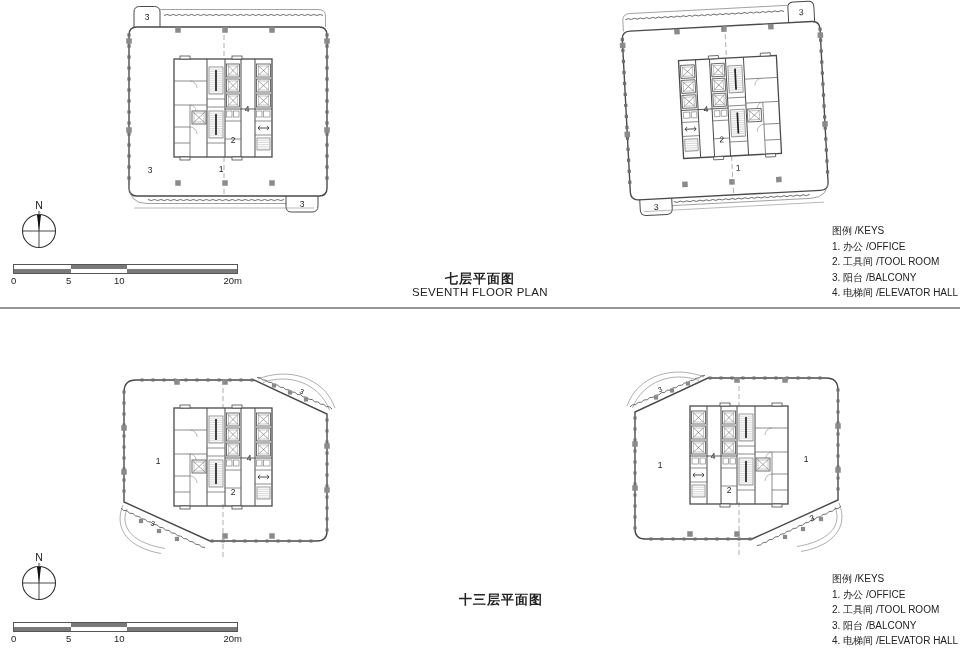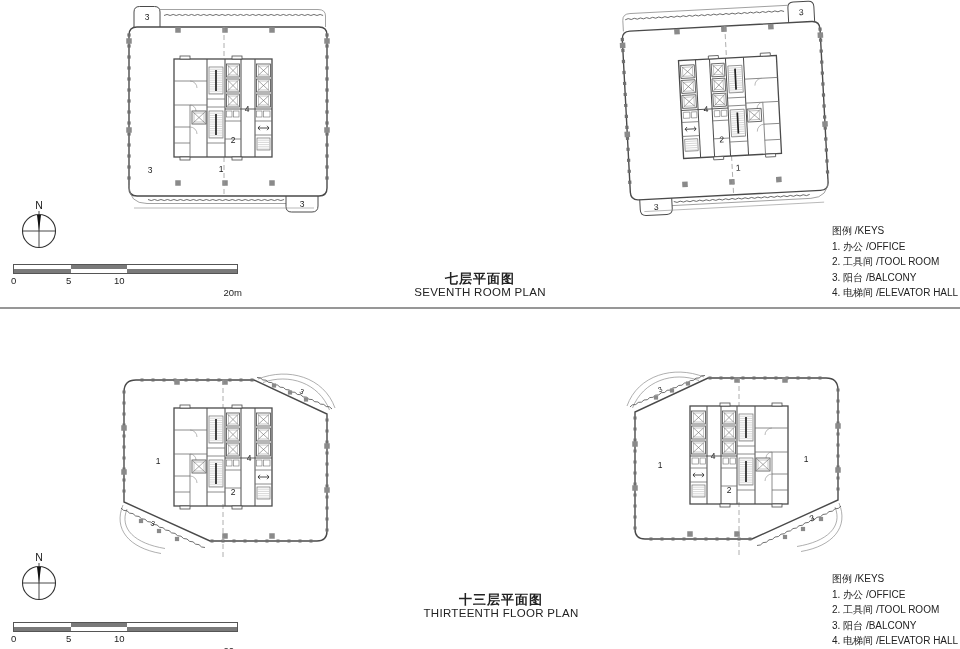--- a/index.html
+++ b/index.html
@@ -14,21 +14,21 @@
   
   .scalebar{position:absolute;width:225px;}
   #scale-1{left:13px;top:264px;} #scale-2{left:13px;top:622px;}
   .scalebar .bar{border:1px solid #555;width:223px;}
   .scalebar .row{display:flex;height:4px;}
   .seg{display:block;height:4px;}
   .w1{width:57px;} .w2{width:56px;} .w3{width:110px;}
   .dark{background:#7a7a7a;} .light{background:#ffffff;}
   .ticks{position:relative;height:12px;font-size:9.5px;color:#222;margin-top:1px;}
   .ticks .t{position:absolute;top:0;}
-  .t0{left:-2px;} .t5{left:53px;} .t10{left:101px;} .t20{right:-4px;margin-top:12px;}
+  .t0{left:-2px;} .t5{left:53px;} .t10{left:101px;} .t20{right:-4px;}
   
   .title-block{position:absolute;width:240px;text-align:center;}
   #title-1{left:360px;top:272px;} #title-2{left:381px;top:593px;}
   .title-zh{font-size:13px;font-weight:600;letter-spacing:1px;line-height:14px;color:#222;}
   .title-en{font-size:11.5px;font-weight:400;letter-spacing:.3px;line-height:13px;color:#222;}
   
   .legend{position:absolute;width:132px;font-size:10px;line-height:15.5px;color:#222;}
   #legend-1{left:832px;top:223px;} #legend-2{left:832px;top:571px;}
   .legend .lg-title{font-weight:400;}
 </style>
@@ -735,25 +735,24 @@
   <div class="ticks">
     <span class="t t0">0</span>
     <span class="t t5">5</span>
     <span class="t t10">10</span>
     <span class="t t20">20m</span>
   </div>
 </div>
 
 <div id="title-1" class="title-block">
   <div class="title-zh">七层平面图</div>
-  <div class="title-en">SEVENTH ROOM PLAN</div>
+  <div class="title-en">SEVENTH FLOOR PLAN</div>
 </div>
 <div id="title-2" class="title-block">
   <div class="title-zh">十三层平面图</div>
-  <div class="title-en">THIRTEENTH FLOOR PLAN</div>
 </div>
 
 <div id="legend-1" class="legend">
   <div class="lg-title">图例 /KEYS</div>
   <div>1. 办公 /OFFICE</div>
   <div>2. 工具间 /TOOL ROOM</div>
   <div>3. 阳台 /BALCONY</div>
   <div>4. 电梯间 /ELEVATOR HALL</div>
 </div>
 <div id="legend-2" class="legend">

